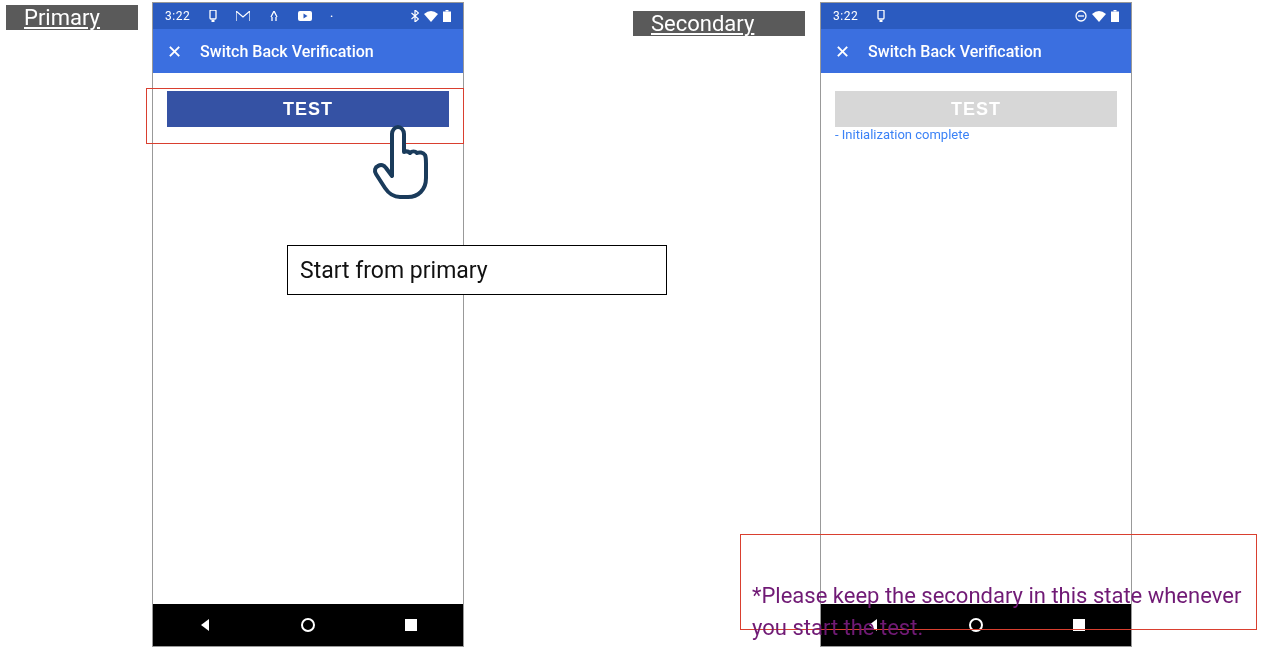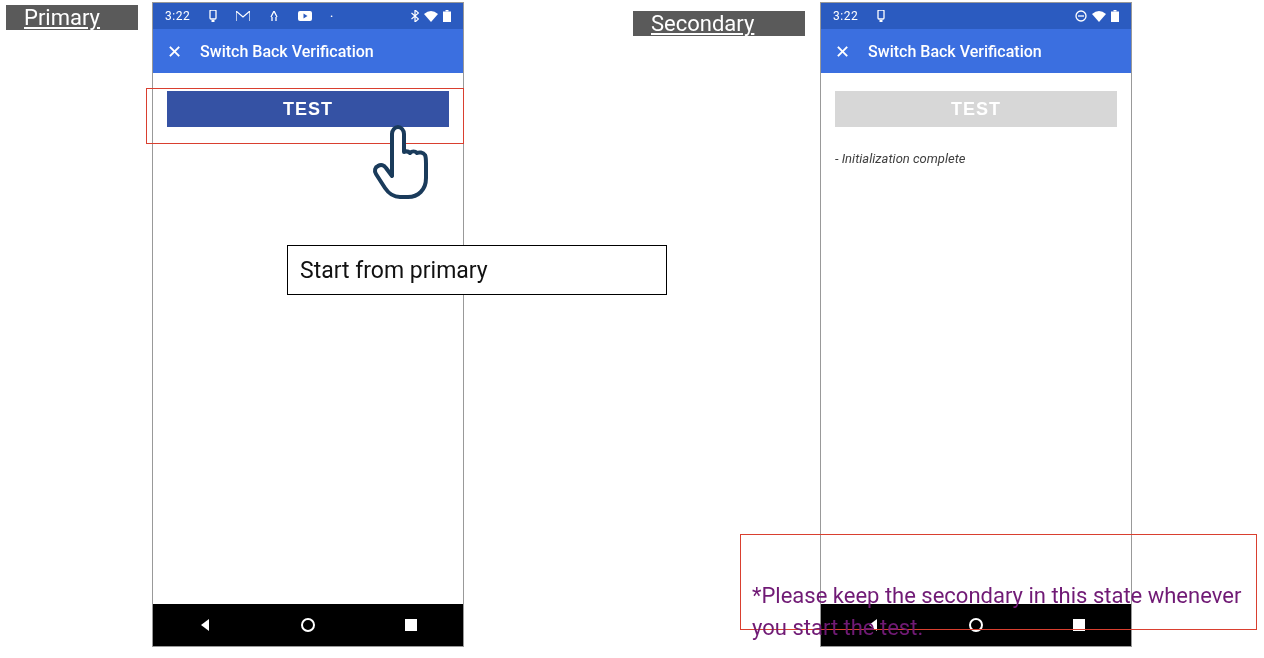--- a/index.html
+++ b/index.html
@@ -81,24 +81,22 @@
       font-size: 18px;
       font-weight: 600;
       letter-spacing: 1px;
       cursor: pointer;
       display: block;
     }
     .test-btn.enabled { background: #3552a4; }
     .test-btn.disabled { background: #d7d7d7; cursor: default; }
 
     .status-msg {
-      margin-top: 24px;
       font-size: 13px;
-      color: #404040;
-      font-style: italic;
+      color: #3b82f6;
     }
 
     .nav-bar {
       height: 42px;
       background: #000;
       display: flex;
       align-items: center;
       justify-content: space-around;
     }
     .nav-bar .nav-btn {

